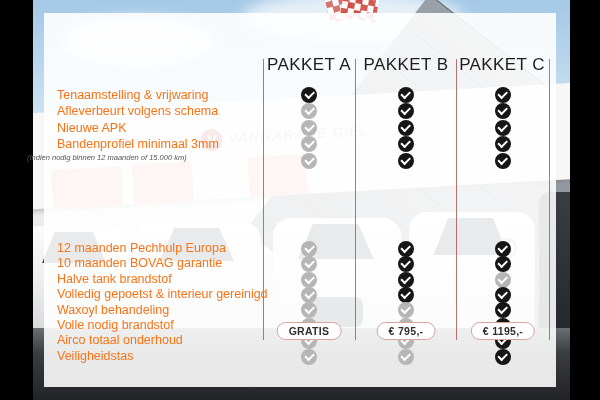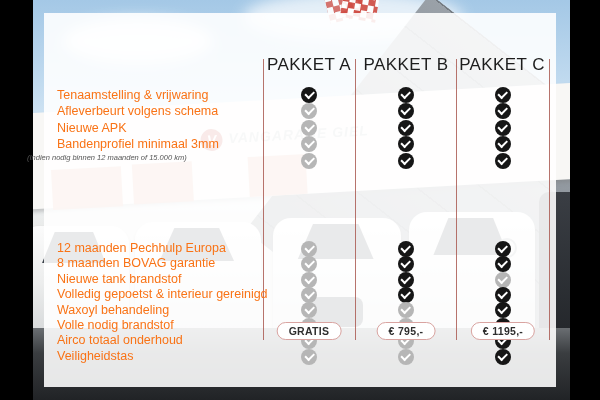--- a/index.html
+++ b/index.html
@@ -216,35 +216,35 @@
           </span>
     <span class="cell cb">
             <span class="check dark"></span>
           </span>
     <span class="cell cc">
             <span class="check dark"></span>
           </span>
   </div>
 
   <div class="row">
-    <span class="row-label">8 maanden BOVAG garantie</span>
-
-    <span class="cell ca">
-            <span class="check muted"></span>
-          </span>
-    <span class="cell cb">
-            <span class="check dark"></span>
-          </span>
-    <span class="cell cc">
-            <span class="check dark"></span>
-          </span>
-  </div>
-
-  <div class="row">
-    <span class="row-label">Nieuwe tank brandstof</span>
+    <span class="row-label">10 maanden BOVAG garantie</span>
+
+    <span class="cell ca">
+            <span class="check muted"></span>
+          </span>
+    <span class="cell cb">
+            <span class="check dark"></span>
+          </span>
+    <span class="cell cc">
+            <span class="check dark"></span>
+          </span>
+  </div>
+
+  <div class="row">
+    <span class="row-label">Halve tank brandstof</span>
 
     <span class="cell ca">
             <span class="check muted"></span>
           </span>
     <span class="cell cb">
             <span class="check dark"></span>
           </span>
     <span class="cell cc">
             <span class="check muted"></span>
           </span>

